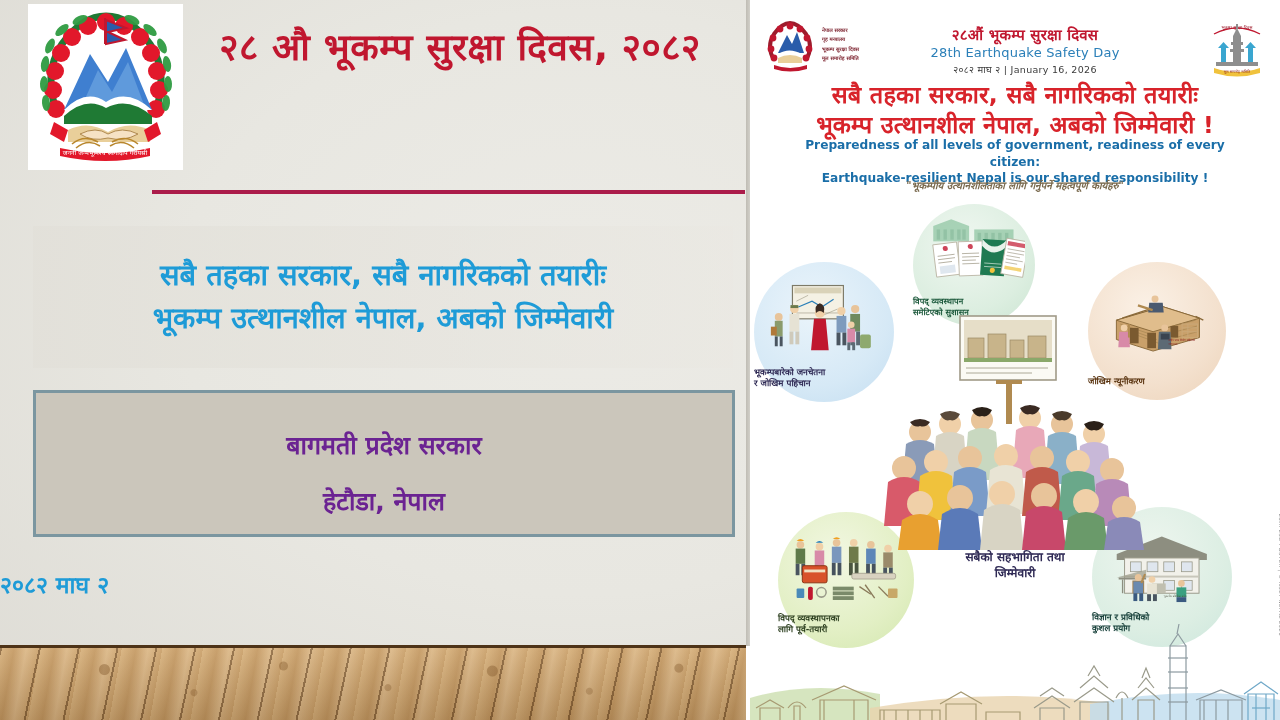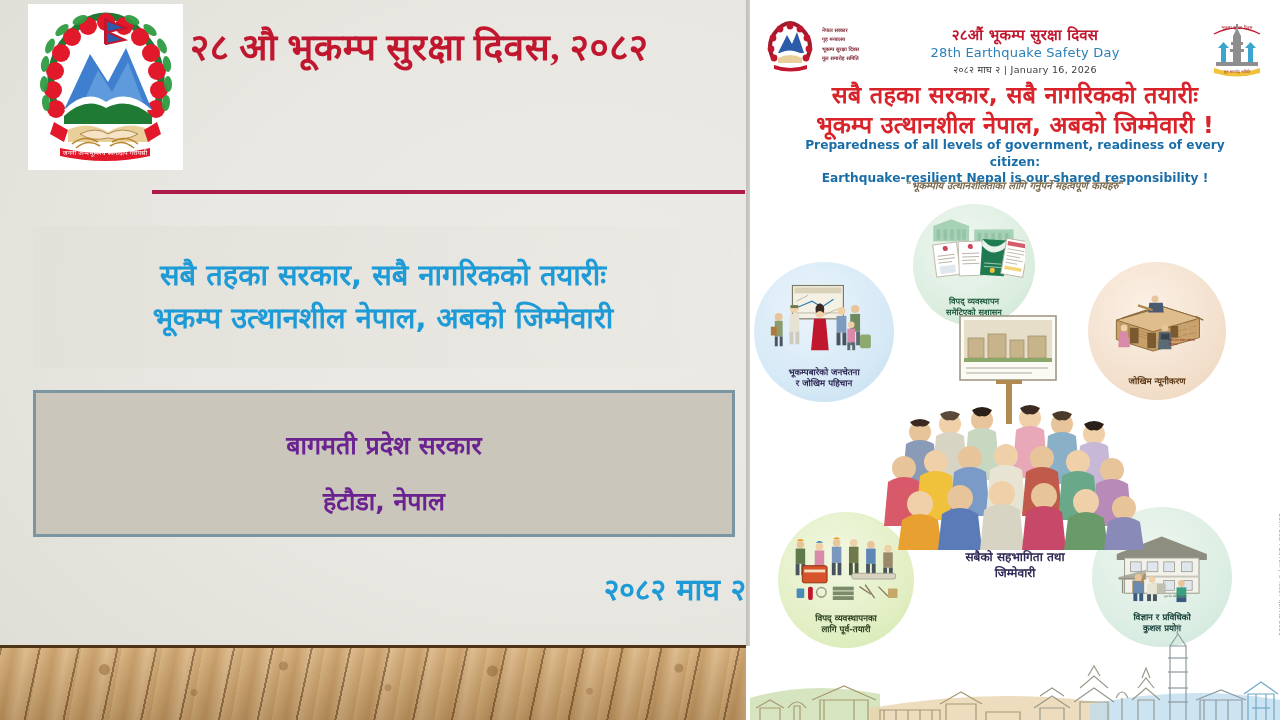--- a/index.html
+++ b/index.html
@@ -24,24 +24,24 @@
   
   #emblem-box {
     position:absolute; left:28px; top:4px; width:155px; height:166px;
     background:#fff;
   }
   #emblem-box svg { display:block; width:100%; height:100%; }
 
   
   #slide-title {
     position:absolute; left:190px; top:22px; width:540px;
+    text-align:center;
     color:#c0172f;
     font-size:37px; line-height:1.42; font-weight:700;
     letter-spacing:.5px;
-    font-family:Liberation Serif, serif;
   }
 
   #divider {
     position:absolute; left:152px; top:190px; width:593px; height:4px;
     background:#ab1c4a;
   }
 
   
   #slogan-band {
     position:absolute; left:33px; top:226px; width:700px; height:142px;
@@ -60,22 +60,22 @@
     border:3px solid #7b96a0;
     display:flex; flex-direction:column; align-items:center; justify-content:center;
   }
   #org-box .ln {
     color:#6b2392; font-size:25px; font-weight:700; line-height:1.44;
     white-space:nowrap;
     margin-top:20px;
   }
 
   #slide-date {
-    position:absolute; left:0; top:568px; width:746px; text-align:right;
-    color:#1e9bd7; font-size:30px; font-weight:700;
+    position:absolute; left:0; top:568px; width:746px; text-align:left;
+    color:#1e9bd7; font-size:23px; font-weight:700;
   }
 
   
   #floor {
     position:absolute; left:0; top:645px; width:746px; height:75px;
     background:
       repeating-linear-gradient(102deg,
         rgba(90,56,22,.55) 0px, rgba(90,56,22,.55) 2px,
         rgba(0,0,0,0) 2px, rgba(0,0,0,0) 38px),
       repeating-linear-gradient(100deg,
@@ -126,21 +126,21 @@
   }
   #poster-quote {
     position:absolute; left:40px; top:166px; width:450px; text-align:center;
     color:#7a6a4e; font-size:10px; font-style:italic; font-weight:700;
   }
 
   
   .circ { position:absolute; border-radius:50%; }
   .circ .clbl {
     position:absolute; left:0; right:0; bottom:12px;
-    text-align:center; font-size:8.6px; font-weight:700;
+    font-size:8.6px; font-weight:700;
     line-height:1.34; color:#2f2a55;
   }
   .circ.green .clbl { color:#2c3f1f; }
   #c-awareness { left:4px; top:250px; width:140px; height:140px;
     background:radial-gradient(circle at 42% 34%, #eaf4fb 0%, #d6e9f6 62%, #c3ddf0 100%); }
   #c-governance { left:163px; top:192px; width:122px; height:122px;
     background:radial-gradient(circle at 42% 34%, #f0f7f1 0%, #dceee0 62%, #cae4d1 100%); }
   #c-governance .clbl { color:#1f5b3e; bottom:8px; font-size:8.2px; }
   #c-risk { left:338px; top:250px; width:138px; height:138px;
     background:radial-gradient(circle at 42% 34%, #fbf1e6 0%, #f3e0cd 62%, #ecd2b8 100%); }

